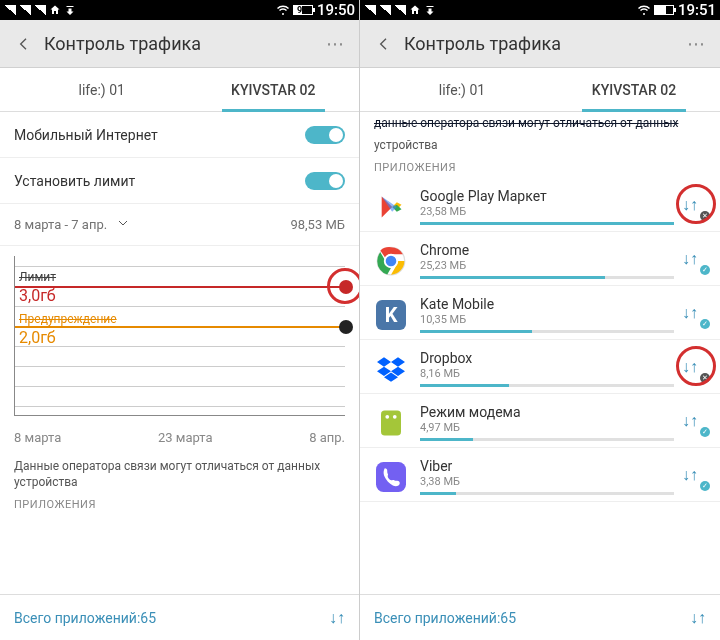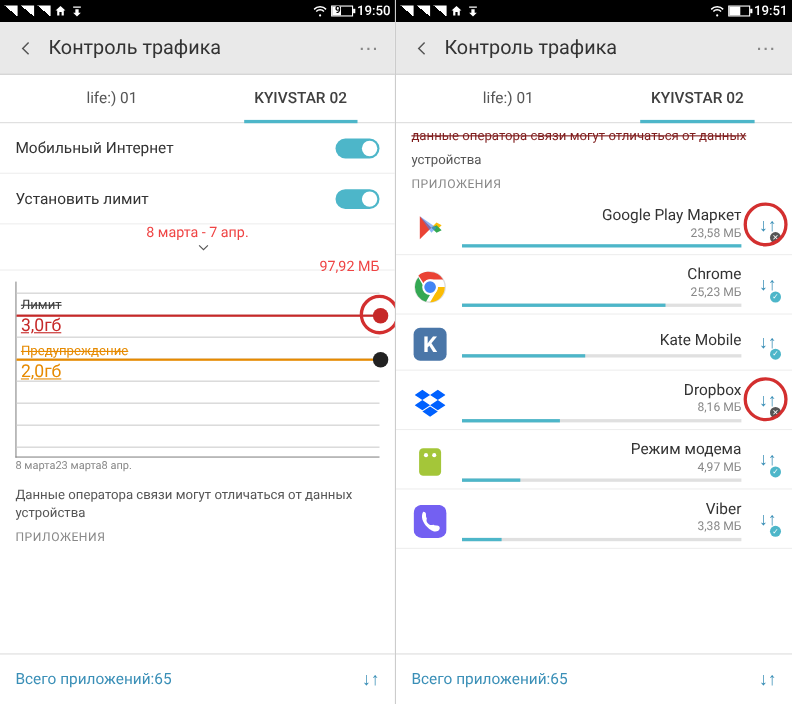--- a/index.html
+++ b/index.html
@@ -11,72 +11,72 @@
   
   .statusbar { height: 20px; background: #000; color: #fff; display: flex; align-items: center; padding: 0 4px; font-size: 10px; }
   .sb-left { display: flex; gap: 3px; align-items: center; }
   .sb-right { display: flex; gap: 4px; align-items: center; margin-left: auto; }
   .sig { width: 12px; height: 10px; background: linear-gradient(to top right, transparent 50%, #fff 50%); }
   .sb-icon { width: 12px; height: 12px; fill: #fff; }
   .batt { width: 20px; height: 10px; border: 1px solid #fff; position: relative; }
   .batt::after { content: ""; position: absolute; right: -3px; top: 2px; width: 2px; height: 4px; background: #fff; }
   .batt-inner { height: 100%; background: #fff; }
   .batt-num { font-size: 9px; position: absolute; left: 3px; top: -1px; color: #000; font-weight: bold; }
-  .clock { font-size: 12px; font-weight: 500; }
+  .clock { font-size: 15px; font-weight: 500; }
 
   
   .header { height: 48px; background: #e9e9e9; display: flex; align-items: center; padding: 12px 8px; border-bottom: 1px solid #d0d0d0; }
   .back { width: 32px; height: 32px; display: flex; align-items: center; justify-content: center; cursor: pointer; }
   .title { font-size: 18px; color: #333; margin-left: 4px; }
   .dots { margin-left: auto; color: #888; font-size: 18px; letter-spacing: 1px; padding: 4px 6px; cursor: pointer; }
 
   
   .tabs { height: 44px; display: flex; border-bottom: 1px solid #ddd; padding-left: 16px; }
   .tab { flex: 1; display: flex; align-items: center; justify-content: center; font-size: 14px; color: #555; cursor: pointer; position: relative; }
   .tab.active { color: #404040; font-weight: 500; }
   .tab.active::after { content: ""; position: absolute; bottom: -1px; left: 20%; right: 20%; height: 3px; background: #4db6c9; }
 
   
   .content { flex: 1; overflow: hidden; position: relative; }
 
   .setting-row { height: 46px; display: flex; align-items: center; padding: 0 14px; border-bottom: 1px solid #eee; font-size: 14px; color: #333; }
   .toggle { margin-left: auto; width: 40px; height: 18px; background: #4db6c9; border-radius: 9px; position: relative; cursor: pointer; }
   .toggle::after { content: ""; position: absolute; right: 2px; top: 2px; width: 14px; height: 14px; background: #fff; border-radius: 50%; }
 
-  .period-row { height: 42px; display: flex; align-items: center; padding: 0 14px; font-size: 13px; color: #ef4444; border-bottom: 1px solid #eee; flex-direction: column; }
+  .period-row { height: 42px; display: flex; align-items: center; padding: 0 14px; font-size: 13px; color: #737373; border-bottom: 1px solid #eee; }
   .chev { margin-left: 10px; }
   .total { margin-left: auto; font-size: 13px; }
 
   
   .chart-area { padding: 10px 14px 6px 14px; }
   .chart { position: relative; height: 160px; border-left: 1px solid #888; border-bottom: 1px solid #888; }
   .grid-line { position: absolute; left: 0; right: 0; height: 1px; background: #ccc; }
   .limit-line { position: absolute; left: 0; right: 0; height: 2px; }
   .limit-line.red { background: #c62828; top: 30px; }
   .limit-line.orange { background: #e68a00; top: 70px; }
-  .lbl { position: absolute; left: 4px; font-size: 12px; text-decoration: underline; }
+  .lbl { position: absolute; left: 4px; font-size: 12px; }
   .lbl-limit { top: 14px; color: #404040; text-decoration: line-through; }
   .lbl-limit-val { top: 30px; color: #c62828; font-size: 16px; }
   .lbl-warn { top: 56px; color: #e68a00; text-decoration: line-through; }
   .lbl-warn-val { top: 72px; color: #e68a00; font-size: 16px; }
   .handle-red { position: absolute; right: -8px; top: 24px; width: 14px; height: 14px; background: #c62828; border-radius: 50%; }
   .handle-black { position: absolute; right: -8px; top: 64px; width: 14px; height: 14px; background: #222; border-radius: 50%; }
   .circle-ann { position: absolute; width: 36px; height: 36px; border: 3px solid #d32f2f; border-radius: 50%; right: -18px; top: 12px; }
-  .x-labels { display: flex; font-size: 10px; color: #888; margin-top: 2px; }
+  .x-labels { display: flex; justify-content: space-between; font-size: 13px; color: #888; margin-top: 14px; }
 
   .note { font-size: 12px; color: #555; padding: 8px 14px 2px 14px; line-height: 1.3; }
   .section-label { font-size: 11px; color: #888; padding: 6px 14px 4px 14px; letter-spacing: 0.5px; }
 
   .footer { height: 46px; border-top: 1px solid #ddd; display: flex; align-items: center; padding: 0 14px; font-size: 14px; color: #3a8fb7; }
   .sort-icon { margin-left: auto; }
 
   
   .scroll-hint { font-size: 12px; color: #555; padding: 4px 14px 2px 14px; line-height: 1.3; }
   .app-list { }
-  .app-row { display: flex; align-items: center; padding: 10px 14px 6px 14px; border-bottom: 1px solid #eee; position: relative; text-align: right; }
+  .app-row { display: flex; align-items: center; padding: 10px 14px 6px 14px; border-bottom: 1px solid #eee; position: relative; }
   .app-icon { width: 34px; height: 34px; border-radius: 4px; margin-right: 12px; display: flex; align-items: center; justify-content: center; flex-shrink: 0; }
   .app-info { flex: 1; }
   .app-name { font-size: 14px; color: #333; }
   .app-size { font-size: 11px; color: #888; margin-top: 1px; }
   .app-bar { height: 3px; background: #e0e0e0; margin-top: 4px; position: relative; }
   .app-bar-fill { height: 100%; background: #4db6c9; }
   .app-action { width: 24px; height: 24px; margin-left: 8px; position: relative; }
   .updown { font-size: 16px; color: #3a8fb7; font-weight: bold; }
   .sub-badge { position: absolute; bottom: -2px; right: -4px; width: 10px; height: 10px; border-radius: 50%; display: flex; align-items: center; justify-content: center; font-size: 7px; color: #fff; }
   .sub-badge.block { background: #555; }
@@ -139,21 +139,21 @@
         <span>Установить лимит</span>
         <div class="toggle"></div>
       </div>
       <div class="period-row">
         <span>8 марта - 7 апр.</span>
         <span class="chev">
           <svg width="12" height="12" viewBox="0 0 24 24" stroke="#555" stroke-width="2" fill="none">
               <path d="M4 8l8 8 8-8"></path>
             </svg>
         </span>
-        <span class="total">97,92 МБ</span>
+        <span class="total">98,53 МБ</span>
       </div>
 
       <div class="chart-area">
         <div class="chart">
           <div class="grid-line" style="top:10px"></div>
           <div class="grid-line" style="top:30px"></div>
           <div class="grid-line" style="top:50px"></div>
           <div class="grid-line" style="top:70px"></div>
           <div class="grid-line" style="top:90px"></div>
           <div class="grid-line" style="top:110px"></div>
@@ -219,21 +219,21 @@
       <div class="title">Контроль трафика</div>
       <div class="dots">⋯</div>
     </div>
 
     <div class="tabs">
       <div class="tab">life:) 01</div>
       <div class="tab active">KYIVSTAR 02</div>
     </div>
 
     <div class="content">
-      <div class="scroll-hint" style="text-decoration:line-through;color:#7f1d1d;">данные оператора связи могут отличаться от данных</div>
+      <div class="scroll-hint" style="text-decoration:line-through;color:#0f172a;">данные оператора связи могут отличаться от данных</div>
       <div class="scroll-hint">устройства</div>
       <div class="section-label">ПРИЛОЖЕНИЯ</div>
 
       <div class="app-list" id="app-list">
           <div class="app-row">
             <div class="app-icon">
               <svg viewBox="0 0 24 24" width="28" height="28">
                 <path fill="#ea4335" d="M4 3v18l9-9z"></path>
                 <path fill="#fbbc04" d="M13 12l4-4 4 2-4 4z"></path>
                 <path fill="#34a853" d="M13 12l4 4 4-2-4-4z"></path>
@@ -270,20 +270,21 @@
               </div>
             </div>
             <div class="app-action"><span class="updown">↓↑</span><div class="sub-badge ok">✓</div></div>
           </div>
           <div class="app-row">
             <div class="app-icon">
               <div style="width:30px;height:30px;background:#4a76a8;border-radius:6px;color:#fff;font-weight:bold;font-size:20px;display:flex;align-items:center;justify-content:center;">K</div>
             </div>
             <div class="app-info">
               <div class="app-name">Kate Mobile</div>
+              <div class="app-size">10,35 МБ</div>
               <div class="app-bar">
                 <div class="app-bar-fill" style="width:44%"></div>
               </div>
             </div>
             <div class="app-action"><span class="updown">↓↑</span><div class="sub-badge ok">✓</div></div>
           </div>
           <div class="app-row">
             <div class="app-icon">
               <svg viewBox="0 0 24 24" width="28" height="28">
                 <path fill="#0061ff" d="M6 2l6 4-6 4-6-4zm12 0l6 4-6 4-6-4zM6 10l6 4-6 4-6-4zm12 0l6 4-6 4-6-4zM6 19l6-4 6 4-6 4z"></path>

